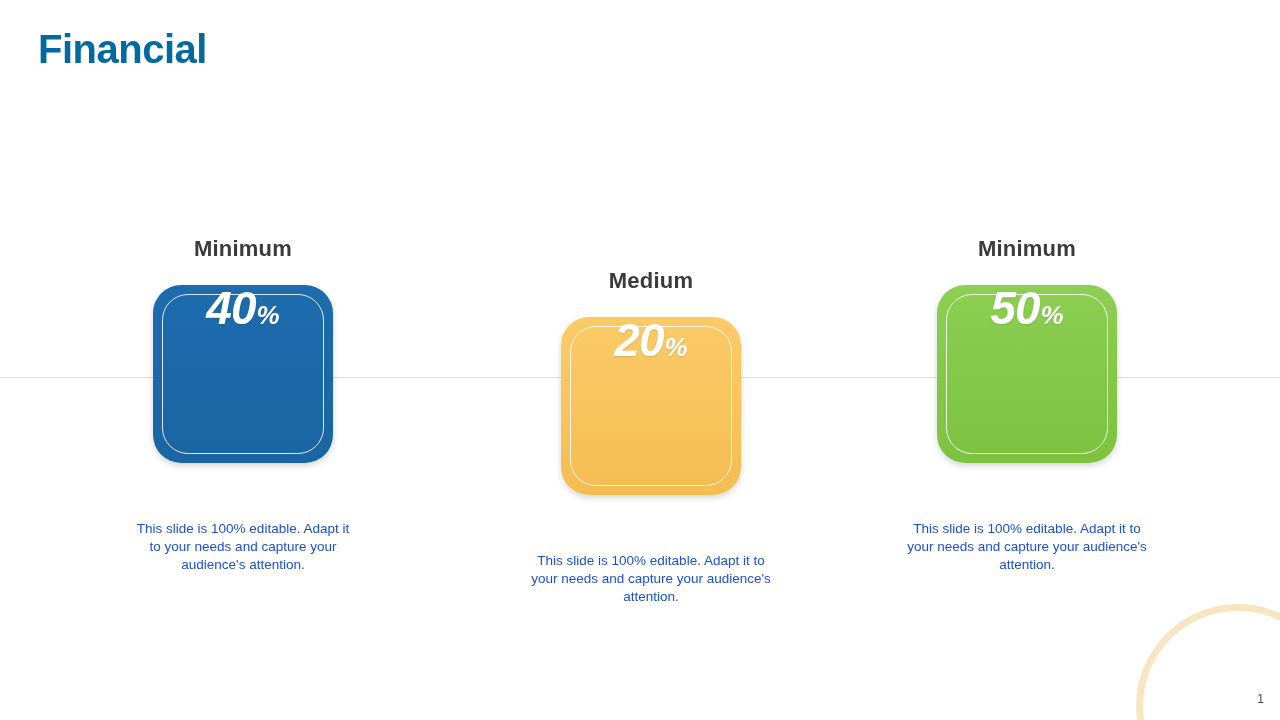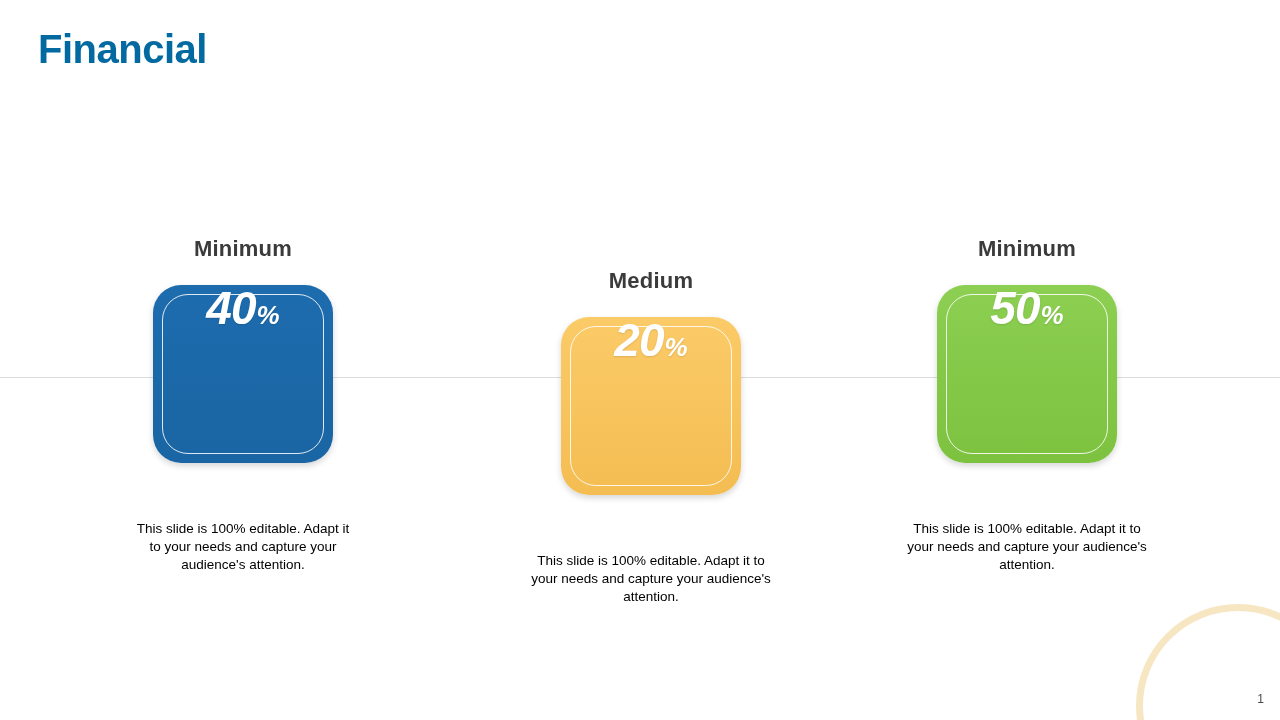--- a/index.html
+++ b/index.html
@@ -121,21 +121,21 @@
   .card.blue   { background: #1b68a8; }
   .card.blue   { background: linear-gradient(180deg,#1d6cae 0%,#1a65a3 100%); }
   .card.yellow { background: linear-gradient(180deg,#fbcb68 0%,#f4bd52 100%); }
   .card.green  { background: linear-gradient(180deg,#8ccf52 0%,#7dc23f 100%); }
 
   
   .col-desc {
     margin-top: 57px;
     font-size: 13.5px;
     line-height: 1.35;
-    color: #000000;
+    color: #1d4ed8;
     width: 240px;
     margin-left: auto;
     margin-right: auto;
   }
   .column.c0 .col-desc { width: 225px; }
   .column.c1 .col-desc { width: 240px; }
   .column.c2 .col-desc { width: 240px; }
 
   
   .corner-arc {

